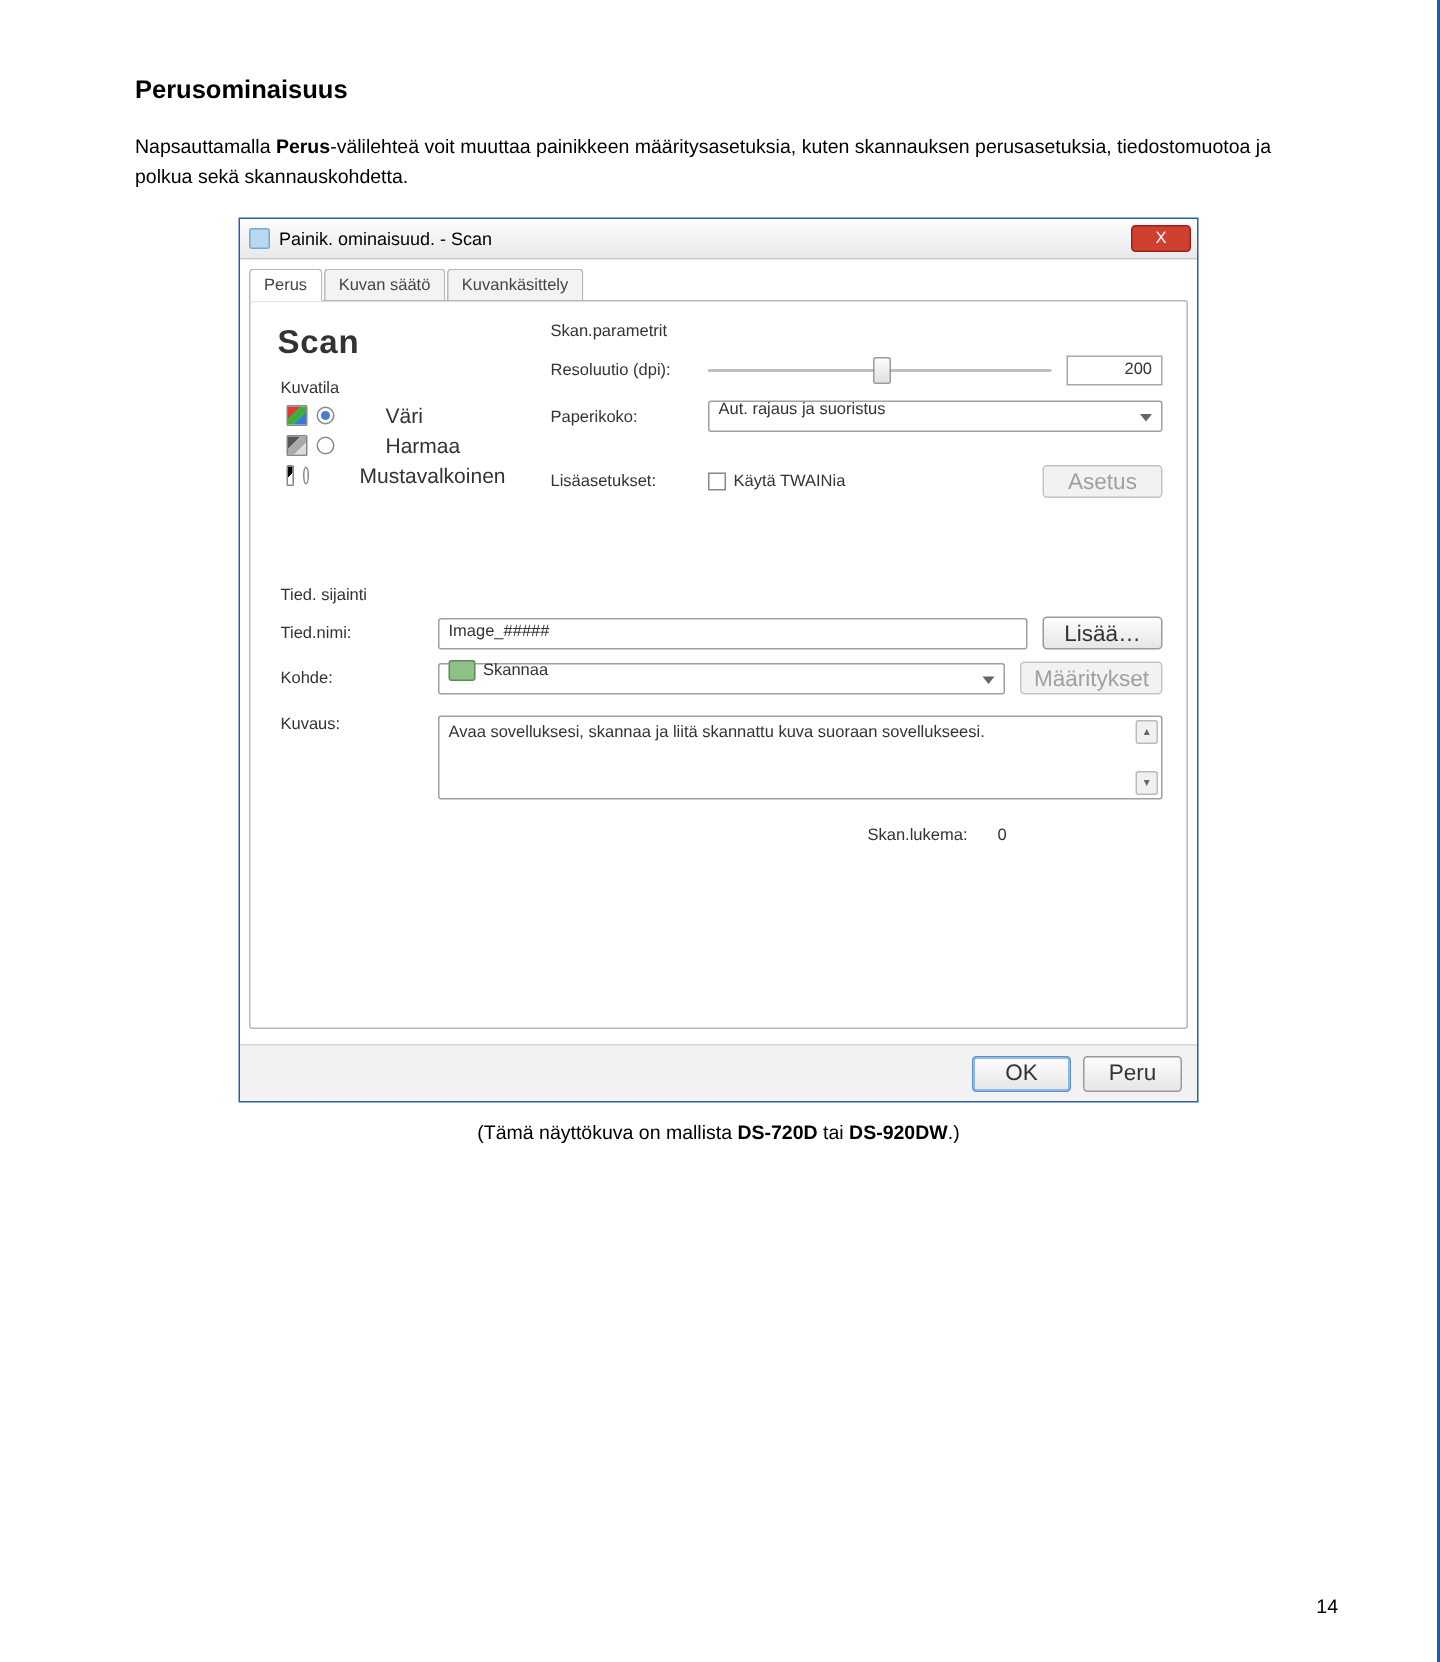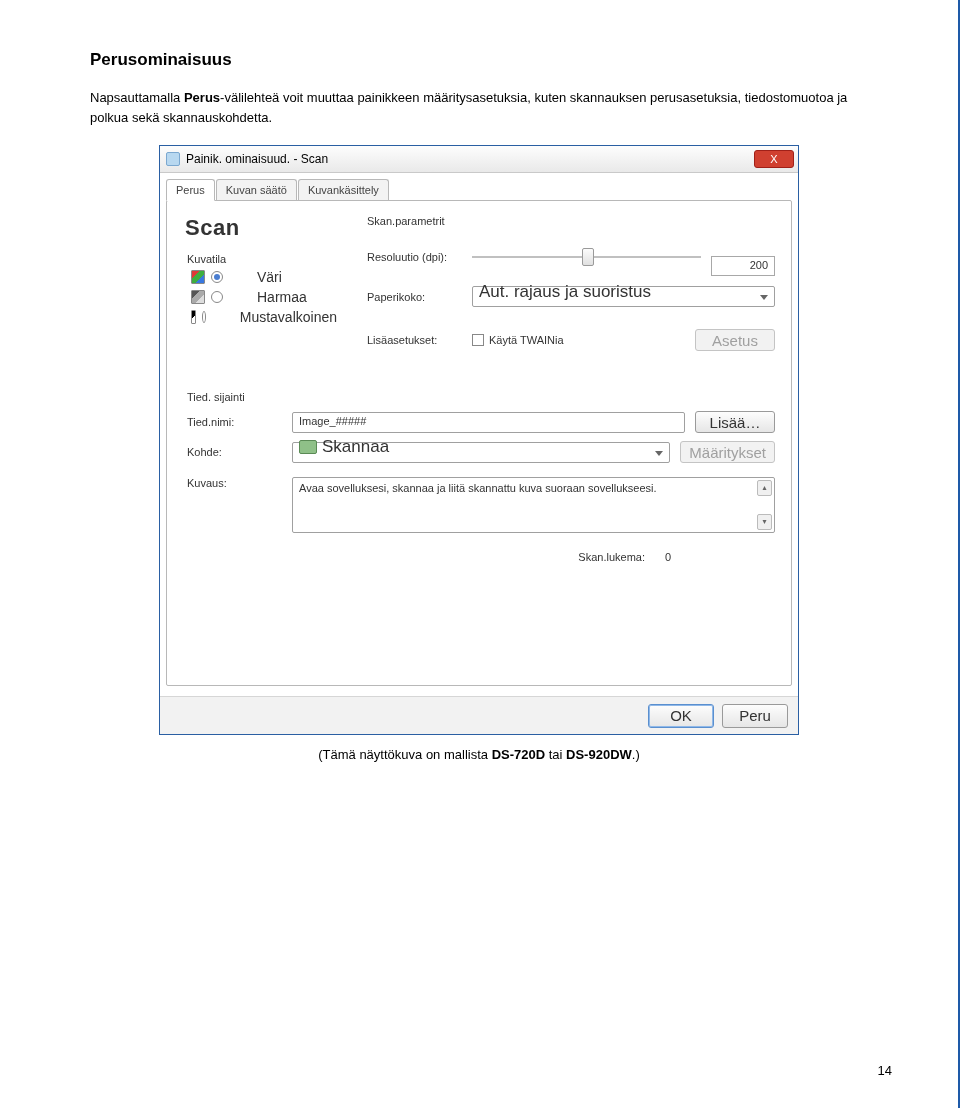--- a/index.html
+++ b/index.html
@@ -136,26 +136,26 @@
     position: absolute; left:0; right:0; top:8px; height:2px; background:#c0c0c0;
   }
   .slider-thumb {
     position:absolute; top:0px; left:48%;
     width:12px; height:18px;
     background: linear-gradient(#fcfcfc,#e0e0e0);
     border:1px solid #9a9a9a; border-radius:2px;
   }
   .valbox {
     width: 64px; height:20px; border:1px solid #a8a8a8;
-    text-align:right; padding:2px 6px; font-size:11px; background:#fff;margin-top:19px;
+    text-align:right; padding:2px 6px; font-size:11px; background:#fff;
   }
   .combobox {
     height: 21px; border:1px solid #a0a0a0; border-radius:2px;
     background:#fff; display:flex; align-items:center;
-    padding: 0 18px 10px 6px; font-size:17px; position:relative;
+    padding: 0 18px 10px 6px; font-size:11px; position:relative;
     min-width: 210px;
   }
   .combobox::after{
     content:""; position:absolute; right:6px; top:8px;
     border-left:4px solid transparent; border-right:4px solid transparent;
     border-top:5px solid #666;
   }
   .cbox { width:12px; height:12px; border:1px solid #888; display:inline-block; margin-right:5px; vertical-align:middle;}
   .btn {
     min-width: 80px; height:22px;

